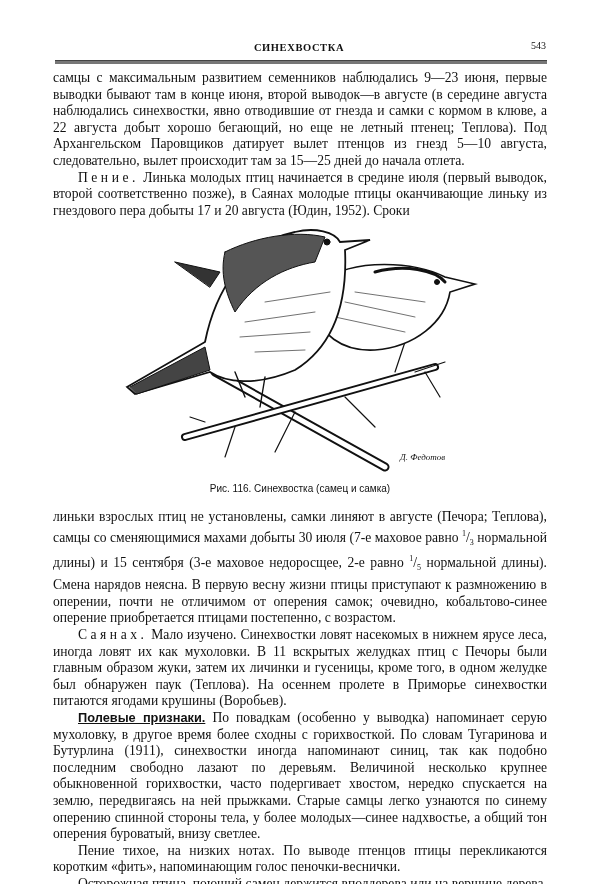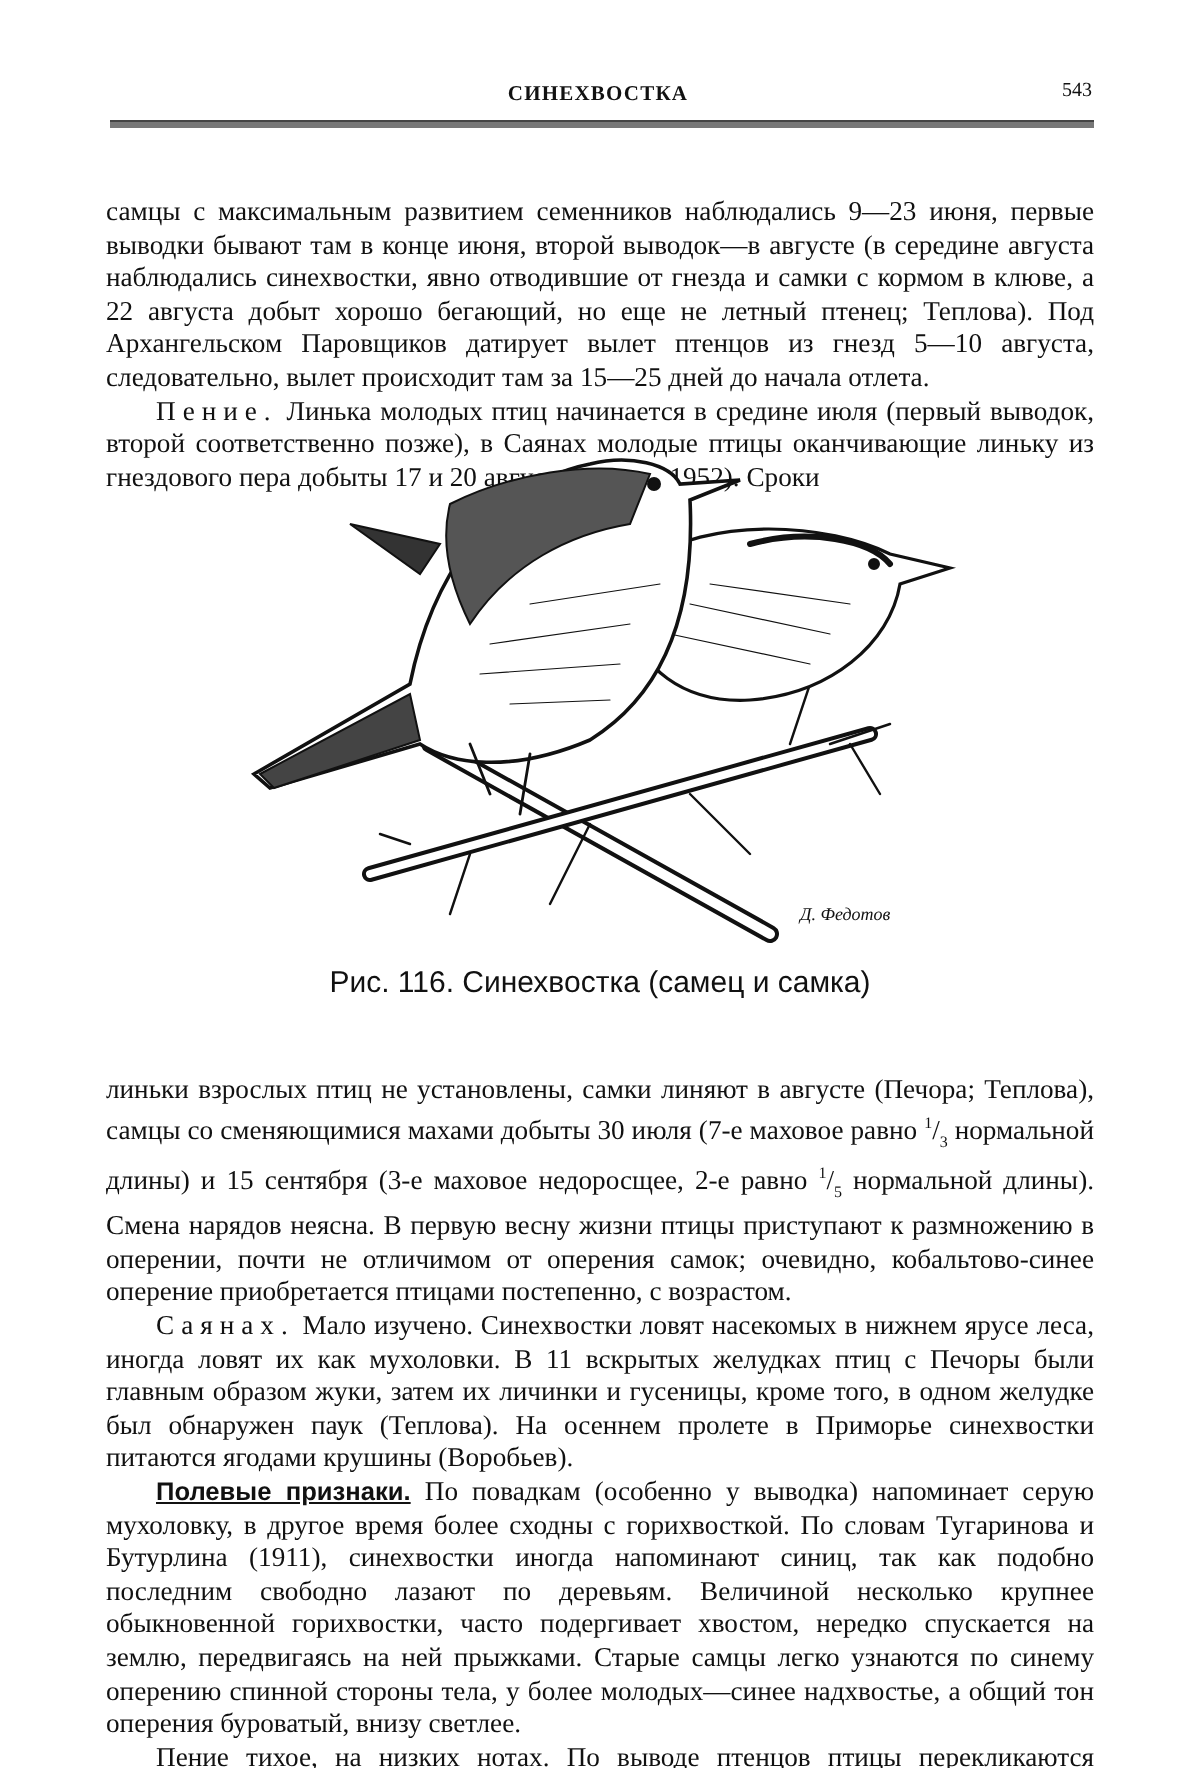--- a/index.html
+++ b/index.html
@@ -4,28 +4,28 @@
   <style>
     html, body { margin: 0; padding: 0; background: #fff; }
     body { width: 600px; height: 884px; position: relative; overflow: hidden; color: #111;
       font-family: "Liberation Serif", "DejaVu Serif", serif; }
     .header { position: absolute; left: 52px; top: 40px; width: 494px; height: 20px; }
     .running-head { position: absolute; left: 0; right: 0; text-align: center; top: 2px;
       font-family: Liberation Serif, serif; font-size: 10.5px; font-weight: bold; letter-spacing: 0.6px; }
     .page-num { position: absolute; right: 0; top: 0; font-size: 10px; }
     .rule { position: absolute; left: 55px; top: 60px; width: 492px; height: 3px; background: #777;
       border-top: 1px solid #444; }
-    .text { position: absolute; left: 53px; width: 494px; font-size: 13.6px; line-height: 16.6px; text-align: justify; margin-top: 28px; }
+    .text { position: absolute; left: 53px; width: 494px; font-size: 13.6px; line-height: 16.6px; text-align: justify; }
     .text p { margin: 0; }
     .indent { text-indent: 25px; }
     .sp { letter-spacing: 3.5px; }
     .b { font-weight: bold; font-family: "Liberation Sans", sans-serif; font-size: 12.8px; text-decoration: underline; }
     sup, sub { font-size: 8px; }
     .figure { position: absolute; left: 115px; top: 222px; width: 375px; height: 250px; }
-    .caption { position: absolute; left: 0; right: 0; top: 483px; text-align: center; font-size: 15px;
+    .caption { position: absolute; left: 0; right: 0; top: 483px; text-align: center; font-size: 10px;
       font-family: "Liberation Sans", sans-serif; }
     #t1 { top: 70px; }
     #t2 { top: 509px; }
   </style>
 </head>
 <body>
 
 <div class="header">
   <div class="running-head">СИНЕХВОСТКА</div>
   <div class="page-num">543</div>

